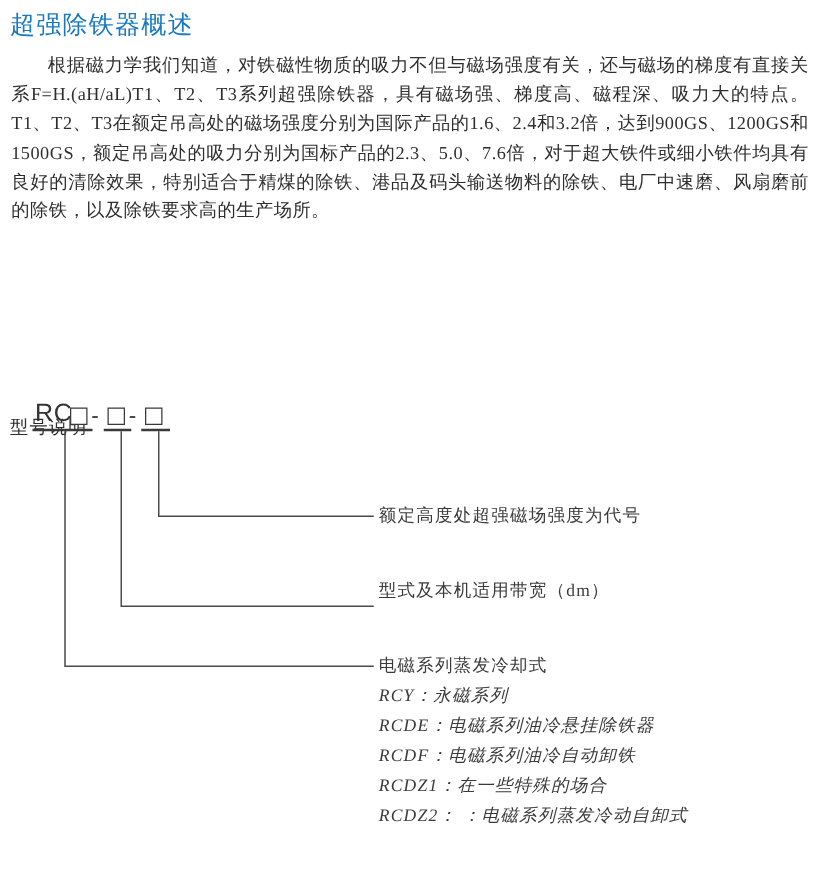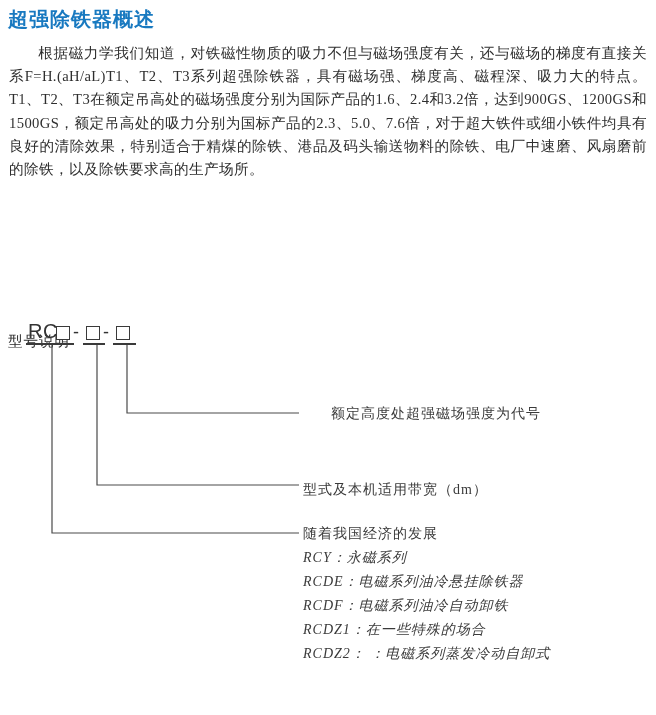--- a/index.html
+++ b/index.html
@@ -10,21 +10,21 @@
     height: 715px;
     background: #ffffff;
     overflow: hidden;
     font-family: "Liberation Serif", "DejaVu Serif", serif;
     color: #2e2e2e;
   }
   .doc-title {
     margin: 6px 0 0 8px;
     font-family: "Liberation Sans", "DejaVu Sans", sans-serif;
     font-size: 20px;
-    font-weight: bold;
+    font-weight: normal;
     color: #1879c0;
     letter-spacing: 1px;
   }
   .paragraphs {
     padding: 9px 9px 0 9px;
   }
   .paragraphs p {
     font-size: 14.6px;
     line-height: 23.2px;
     text-align: justify;
@@ -127,23 +127,23 @@
   <span class="code-underline" style="left:26px; width:48px;"></span>
   <span class="code-underline" style="left:83px; width:22px;"></span>
   <span class="code-underline" style="left:113px; width:23px;"></span>
 
   <svg class="connector-svg" viewBox="0 0 656 715" xmlns="http://www.w3.org/2000/svg">
     <polyline points="127,345 127,413 299,413" fill="none" stroke="#4a4a4a" stroke-width="1.2"></polyline>
     <polyline points="97,345 97,485 299,485" fill="none" stroke="#4a4a4a" stroke-width="1.2"></polyline>
     <polyline points="52,345 52,533 299,533" fill="none" stroke="#4a4a4a" stroke-width="1.2"></polyline>
   </svg>
 
-  <div class="diagram-label" style="top:404px;margin-left:28px;">额定高度处超强磁场强度为代号</div>
-  <div class="diagram-label" style="top:480px;">型式及本机适用带宽（dm）</div>
-  <div class="diagram-label" style="top:524px;">随着我国经济的发展</div>
+  <div class="diagram-label" style="top:404px;">额定高度处超强磁场强度为代号</div>
+  <div class="diagram-label" style="top:464px;">型式及本机适用带宽（dm）</div>
+  <div class="diagram-label" style="top:524px;">电磁系列蒸发冷却式</div>
 
   <div class="series-list">
     <div class="series-item">RCY：永磁系列</div>
     <div class="series-item">RCDE：电磁系列油冷悬挂除铁器</div>
     <div class="series-item">RCDF：电磁系列油冷自动卸铁</div>
     <div class="series-item">RCDZ1：在一些特殊的场合</div>
     <div class="series-item">RCDZ2： ：电磁系列蒸发冷动自卸式</div>
   </div>
 
 </div>

